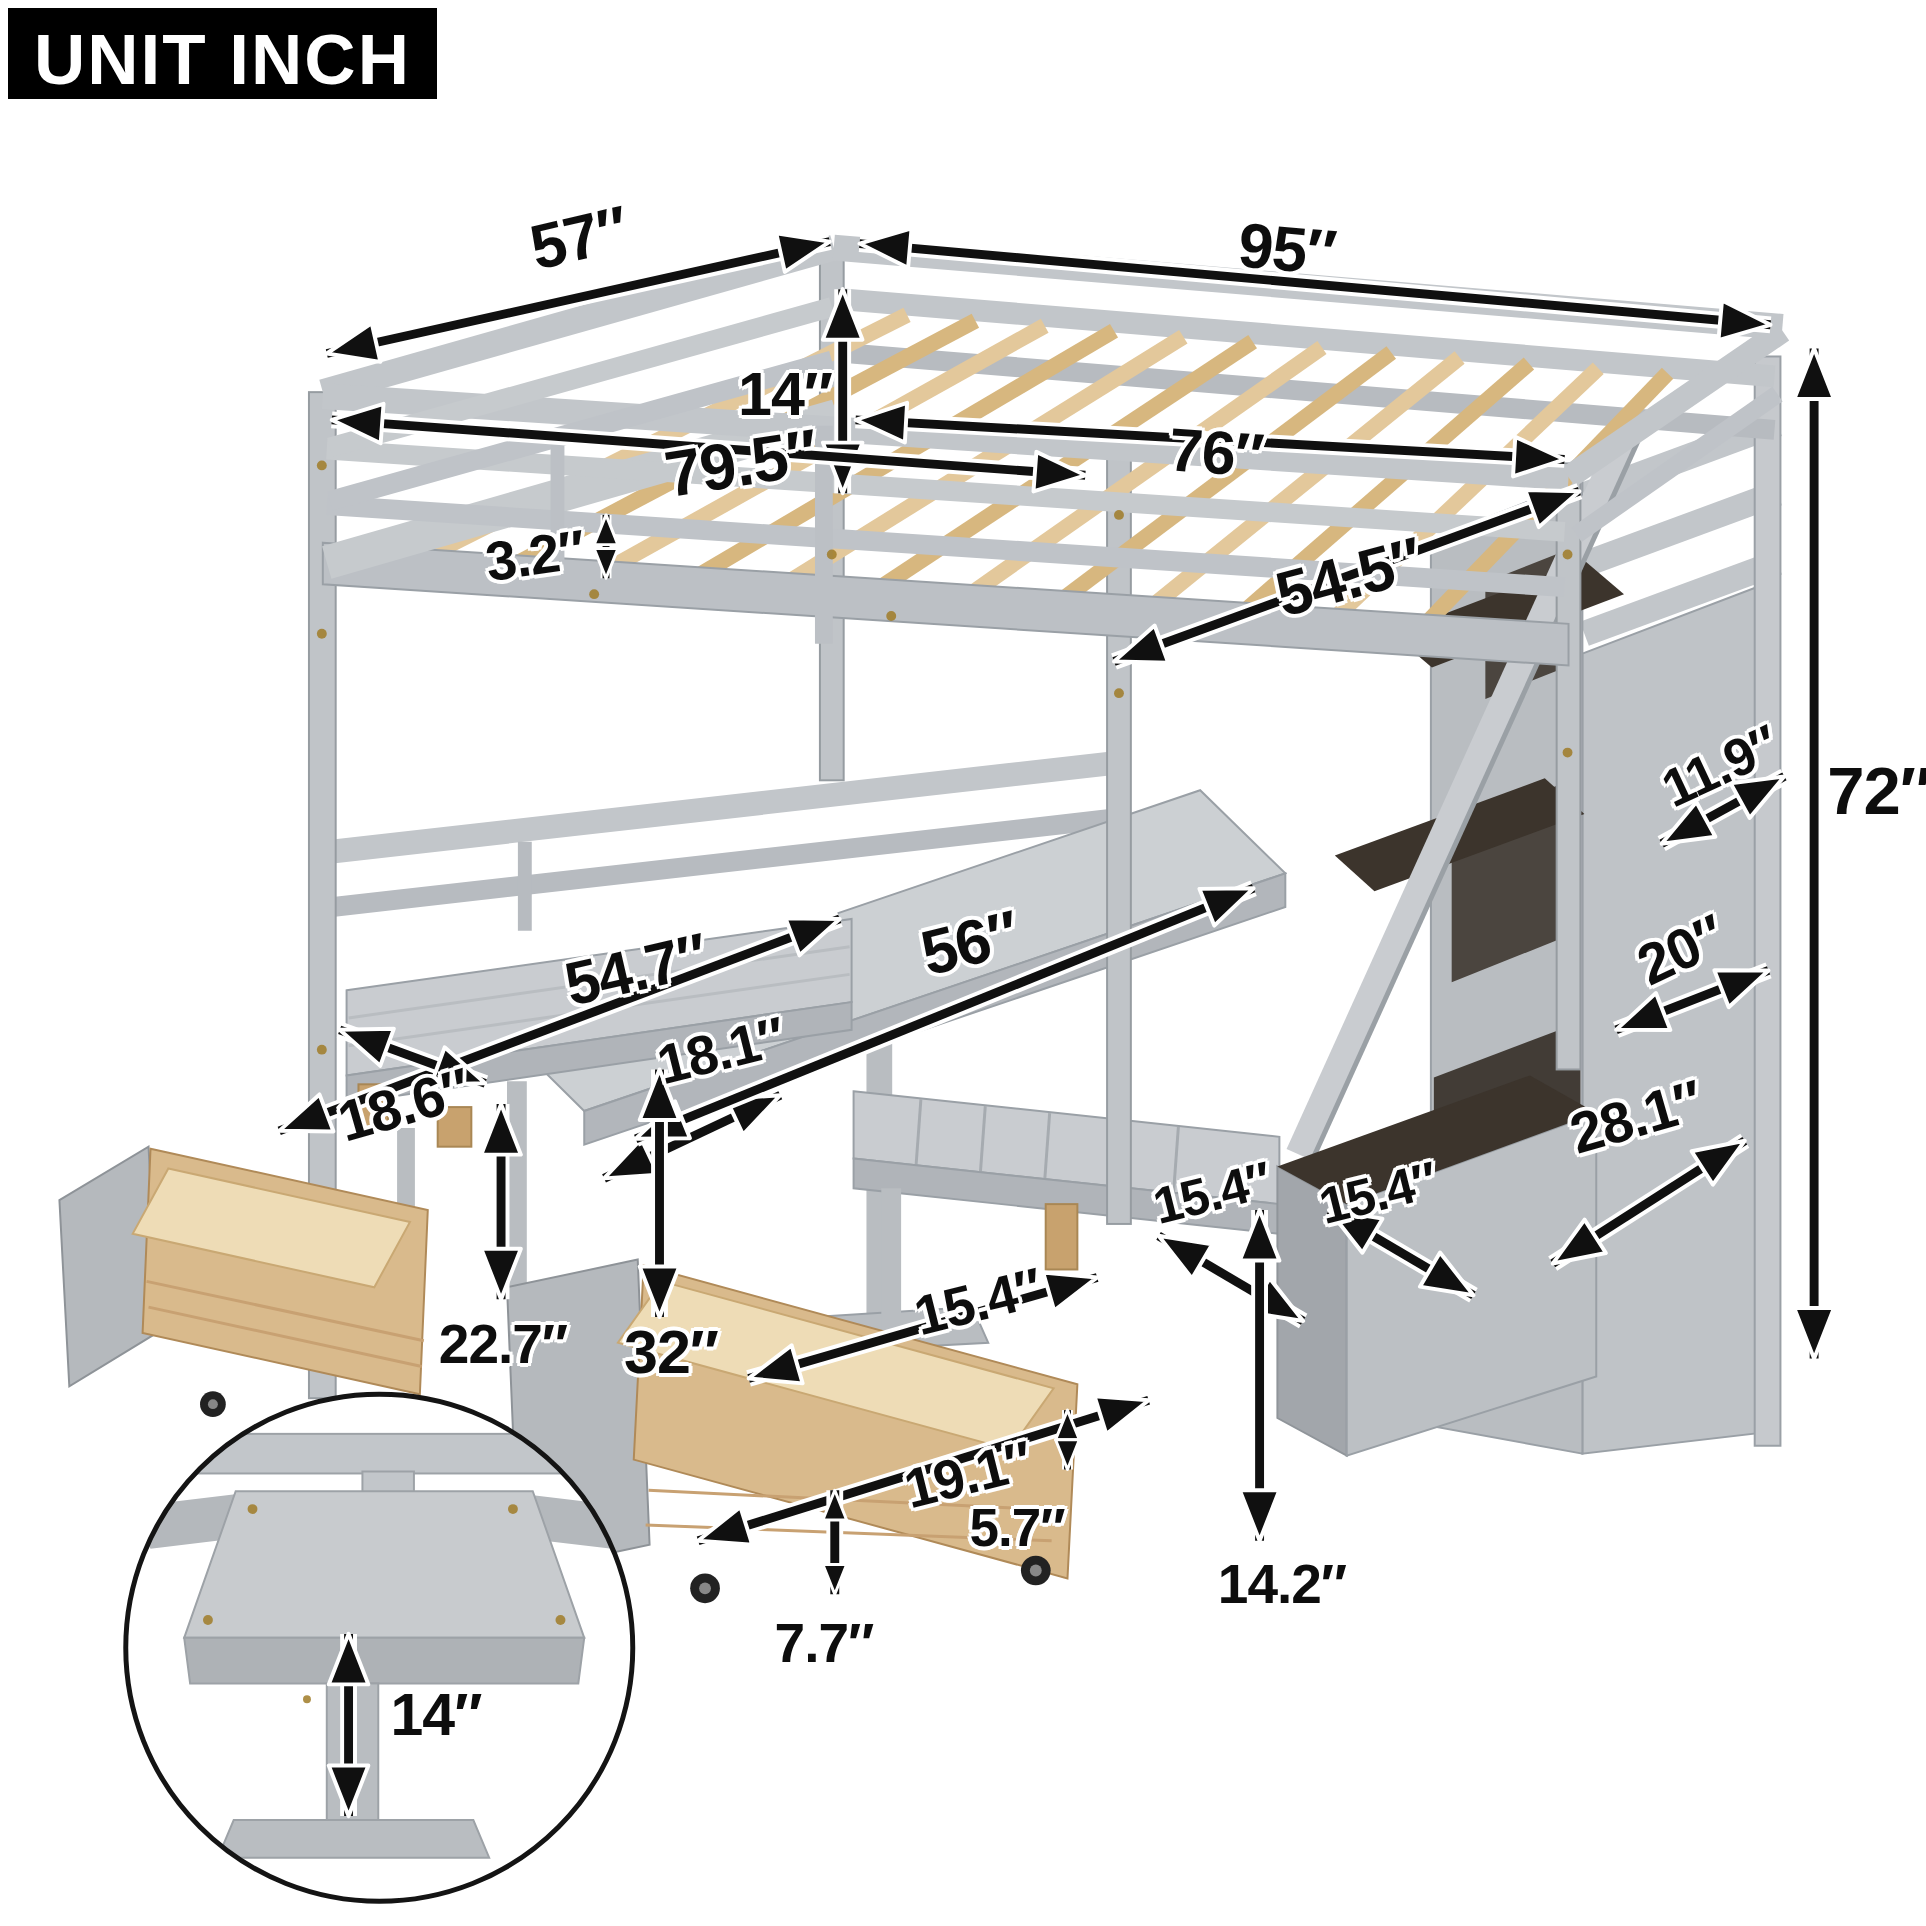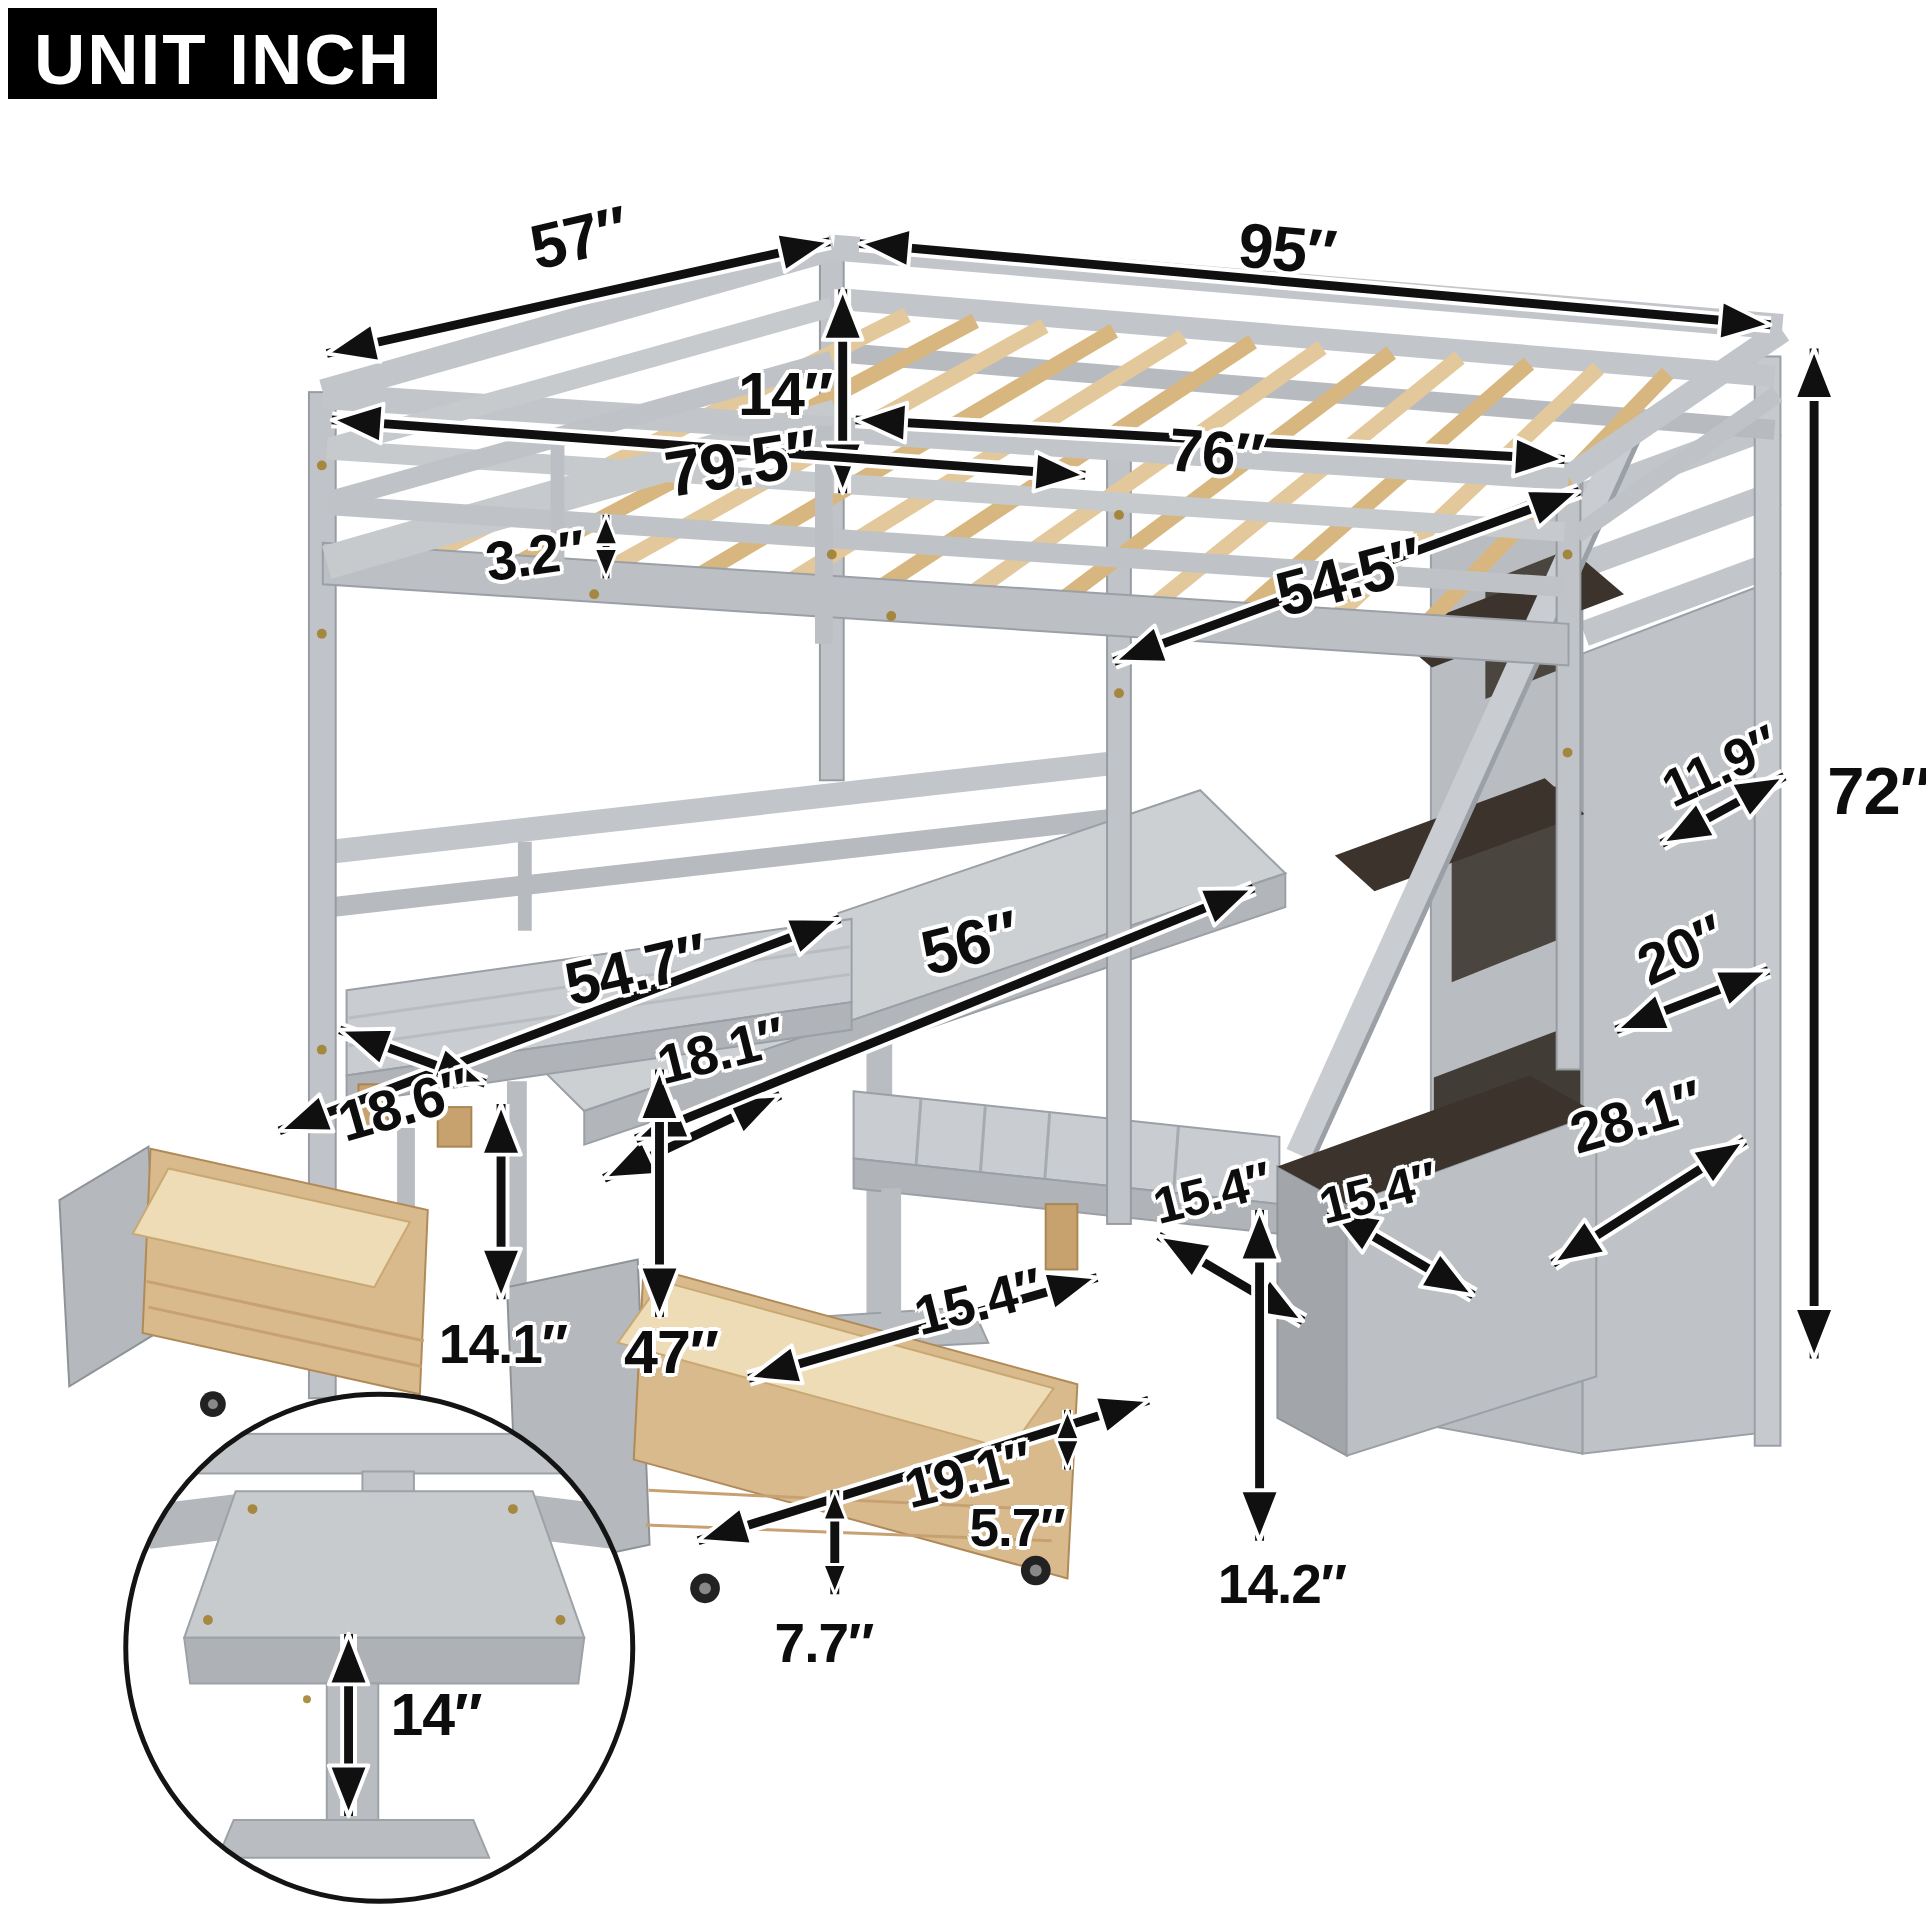--- a/index.html
+++ b/index.html
@@ -314,22 +314,22 @@
   <div class="dim" style="left:741px;top:463px;--r:-9deg;font-size:65px;">79.5″</div>
   <div class="dim" style="left:1349px;top:577px;--r:-15deg;font-size:63px;">54.5″</div>
   <div class="dim" style="left:1879px;top:790px;--r:0deg;font-size:67px;">72″</div>
   <div class="dim" style="left:1720px;top:766px;--r:-25deg;font-size:53px;">11.9″</div>
   <div class="dim" style="left:1681px;top:950px;--r:-25deg;font-size:57px;">20″</div>
   <div class="dim" style="left:1636px;top:1117px;--r:-16deg;font-size:57px;">28.1″</div>
   <div class="dim" style="left:636px;top:970px;--r:-13deg;font-size:61px;">54.7″</div>
   <div class="dim" style="left:721px;top:1051px;--r:-14deg;font-size:55px;">18.1″</div>
   <div class="dim" style="left:970px;top:943px;--r:-14deg;font-size:63px;">56″</div>
   <div class="dim" style="left:404px;top:1105px;--r:-16deg;font-size:57px;">18.6″</div>
-  <div class="dim" style="left:503px;top:1344px;--r:0deg;font-size:55px;">14.1″</div>
-  <div class="dim" style="left:671px;top:1352px;--r:0deg;font-size:61px;">47″</div>
+  <div class="dim" style="left:503px;top:1344px;--r:0deg;font-size:55px;">22.7″</div>
+  <div class="dim" style="left:671px;top:1352px;--r:0deg;font-size:61px;">32″</div>
   <div class="dim" style="left:978px;top:1302px;--r:-14deg;font-size:55px;">15.4″</div>
   <div class="dim" style="left:968px;top:1475px;--r:-14deg;font-size:55px;">19.1″</div>
   <div class="dim" style="left:1017px;top:1527px;--r:0deg;font-size:53px;">5.7″</div>
   <div class="dim" style="left:824px;top:1643px;--r:0deg;font-size:55px;">7.7″</div>
   <div class="dim" style="left:1212px;top:1193px;--r:-14deg;font-size:51px;">15.4″</div>
   <div class="dim" style="left:1378px;top:1193px;--r:-14deg;font-size:51px;">15.4″</div>
   <div class="dim" style="left:1275px;top:1584px;--r:0deg;font-size:55px;margin-left:7px;">14.2″</div>
   <div class="dim" style="left:436px;top:1715px;--r:0deg;font-size:59px;">14″</div>
 
 </div>

